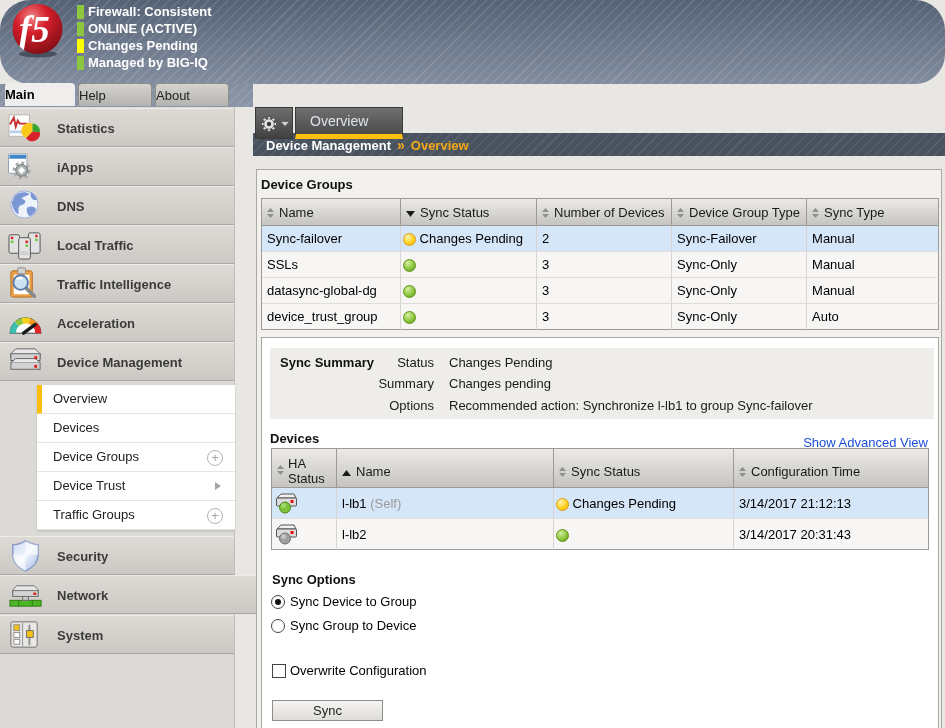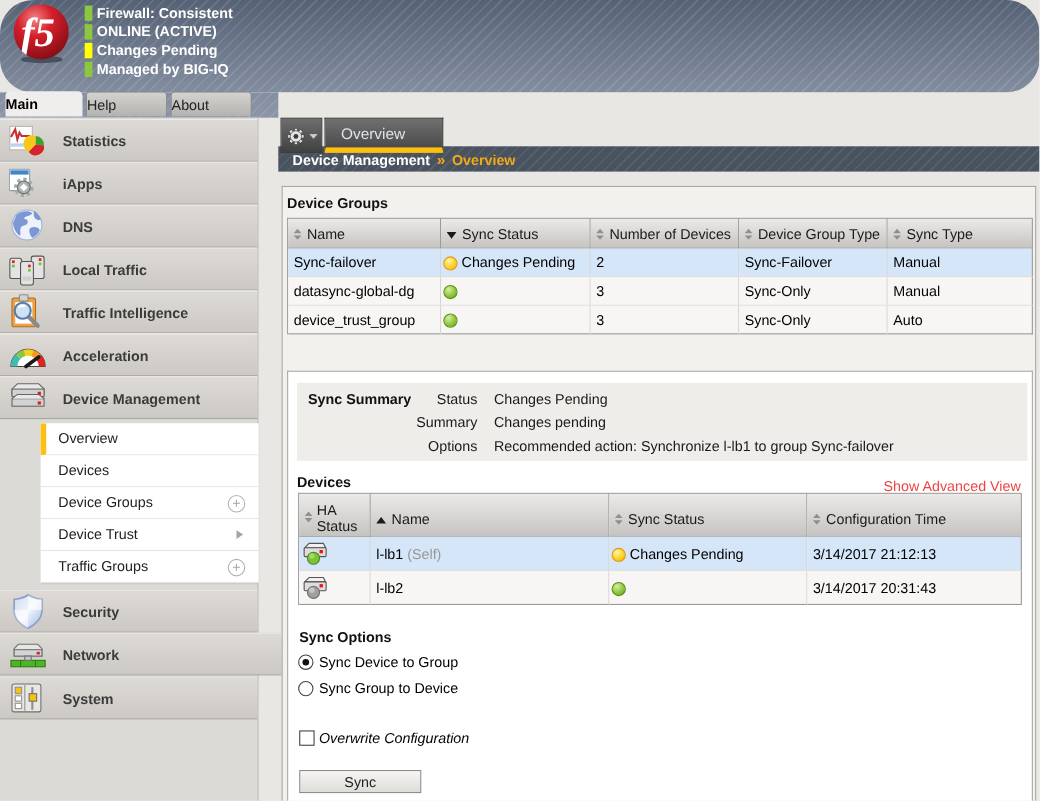--- a/index.html
+++ b/index.html
@@ -73,21 +73,21 @@
 .tbl tr:last-child td { border-bottom:1px solid #9c9a96; }
 .sorts { display:inline-block; vertical-align:-1px; margin-right:5px; }
 .ball { display:inline-block; width:13px; height:13px; border-radius:50%; vertical-align:-3px; }
 .ball.yellow { background:radial-gradient(circle at 35% 28%, #fff3b0, #fdd220 55%, #f3ae0e); border:1px solid #e09a10; }
 .ball.green { background:radial-gradient(circle at 35% 28%, #d6efa0, #8dc63f 55%, #64a01b); border:1px solid #5c9213; }
 
 #summary { background:#eeedea; font-size:13px; }
 #summary .lbl { position:absolute; width:164px; text-align:right; color:#1a1a1a; }
 #summary .val { position:absolute; left:179px; white-space:nowrap; color:#1a1a1a; }
 
-.link { color:#ef4444; font-size:13px; text-decoration:none; }
+.link { color:#1d4ed8; font-size:13px; text-decoration:none; }
 
 .radio { display:inline-block; width:14px; height:14px; border:1px solid #444; border-radius:50%; background:#fff; vertical-align:-3px; margin-right:5px; position:relative; }
 .radio.on::after { content:""; position:absolute; left:3px; top:3px; width:6px; height:6px; border-radius:50%; background:#111; }
 .checkbox { display:inline-block; width:14px; height:14px; border:1px solid #444; background:#fff; vertical-align:-3px; margin-right:4px; }
 #syncbtn { position:absolute; left:10px; top:362px; width:111px; height:21px; background:linear-gradient(#f6f5f3,#dedcd9); border:1px solid #8f8d89; font-size:13px; text-align:center; line-height:19px; color:#222; }
 </style>
 </head>
 <body>
 <div class="abs" id="header">
   <svg class="abs" id="logo" viewBox="0 0 55 56">
@@ -303,20 +303,27 @@
       <th><svg class="sorts" width="7" height="10" viewBox="0 0 7 10">
               <path d="M3.5 0 L7 4 H0 Z" fill="#8f8f8f"></path>
               <path d="M0 6 H7 L3.5 10 Z" fill="#8f8f8f"></path>
             </svg>Sync Type</th>
     </tr>
     <tr class="sel" style="height:26px">
           <td>Sync-failover</td>
           <td class="st"><span class="ball yellow"></span> Changes Pending</td>
           <td>2</td>
           <td>Sync-Failover</td>
+          <td>Manual</td>
+        </tr>
+    <tr style="height:26px">
+          <td>SSLs</td>
+          <td class="st"><span class="ball green"></span></td>
+          <td>3</td>
+          <td>Sync-Only</td>
           <td>Manual</td>
         </tr>
     <tr style="height:26px">
           <td>datasync-global-dg</td>
           <td class="st"><span class="ball green"></span></td>
           <td>3</td>
           <td>Sync-Only</td>
           <td>Manual</td>
         </tr>
     <tr style="height:26px">
@@ -382,16 +389,16 @@
               </svg></td>
         <td>l-lb2</td>
             <td class="st"><span class="ball green"></span></td>
             <td>3/14/2017 20:31:43</td>
           </tr>
     </tbody>
       </table>
     <div class="abs" style="left:10px; top:234px; font-weight:bold; font-size:13px; color:#111;">Sync Options</div>
     <div class="abs" style="left:9px; top:256px; font-size:13px;"><span class="radio on"></span>Sync Device to Group</div>
     <div class="abs" style="left:9px; top:280px; font-size:13px;"><span class="radio"></span>Sync Group to Device</div>
-    <div class="abs" style="left:10px; top:325px; font-size:13px;font-style:italic;"><span class="checkbox"></span>Overwrite Configuration</div>
+    <div class="abs" style="left:10px; top:325px; font-size:13px;"><span class="checkbox"></span>Overwrite Configuration</div>
     <div id="syncbtn">Sync</div>
   </div>
 </div>
 
 </body></html>

